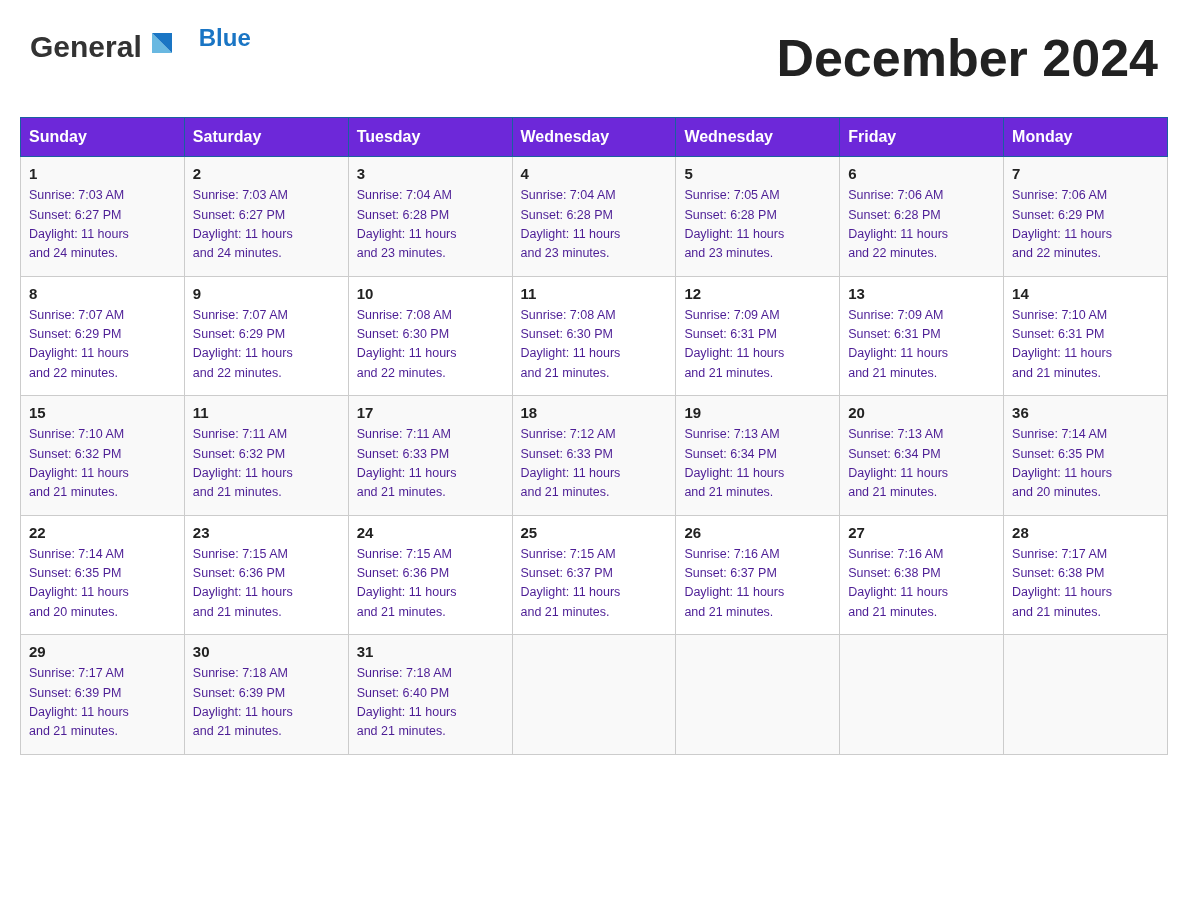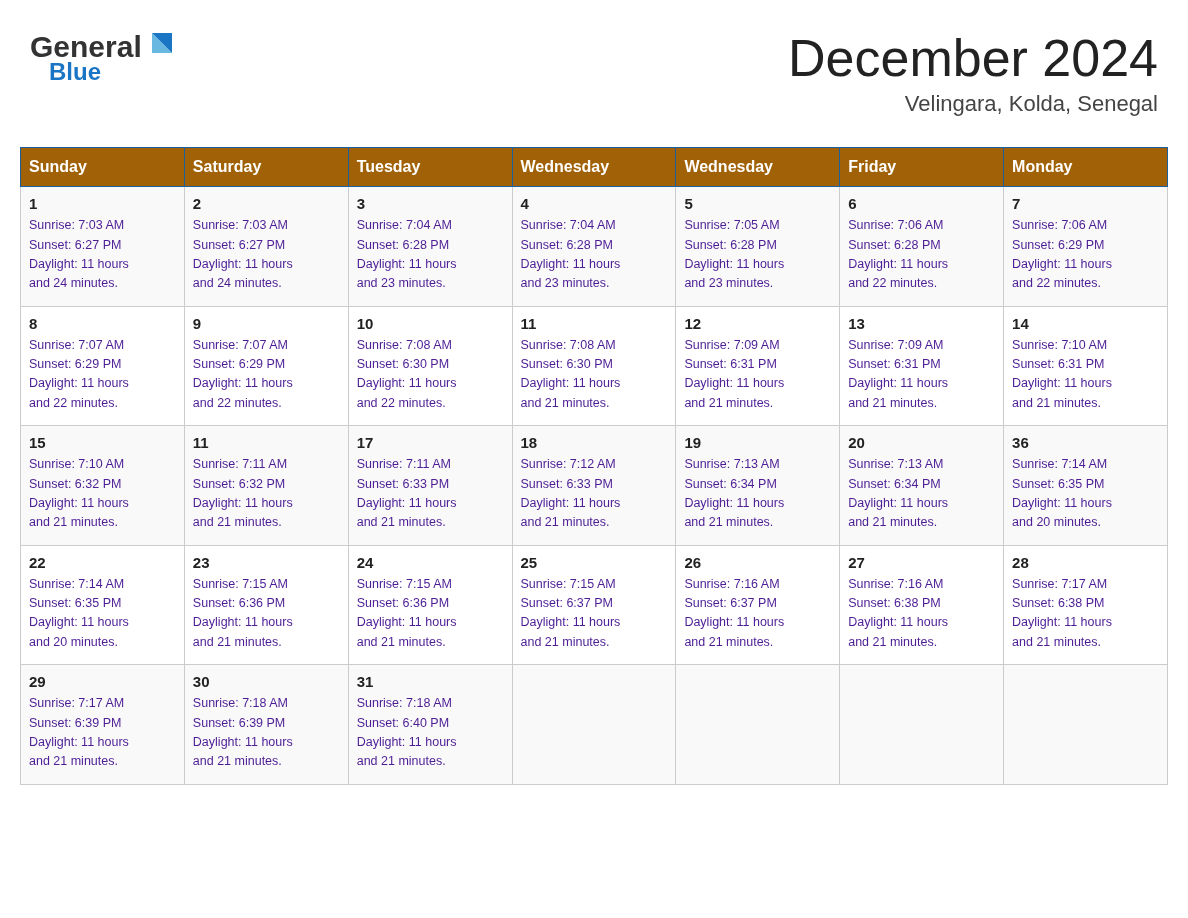--- a/index.html
+++ b/index.html
@@ -12,45 +12,44 @@
     }
     .header {
       display: flex;
       justify-content: space-between;
       align-items: flex-start;
       margin-bottom: 20px;
       padding: 10px 10px 10px 10px;
     }
     .logo {
       display: flex;
-      flex-direction: column;
       align-items: flex-start;
     }
     .title-block {
       text-align: right;
     }
     .month-title {
       font-size: 52px;
-      font-weight: normal;
+      font-weight: bold;
       color: #222;
       line-height: 1.1;
       text-align: right;
     }
     .location {
       font-size: 22px;
       color: #444;
       margin-top: 4px;
     }
     .calendar-table {
       width: 100%;
       border-collapse: collapse;
       table-layout: fixed;
     }
     .calendar-table th {
-      background: #a16207;
+      background: #6d28d9;
       color: #ffffff;
       font-size: 16px;
       font-weight: 600;
       padding: 10px 8px;
       text-align: left;
       border: 1px solid #1a5fa0;
     }
     .calendar-table td {
       vertical-align: top;
       padding: 8px 8px 12px 8px;
@@ -94,21 +93,20 @@
 
       <svg width="36" height="36" viewBox="0 0 36 36" style="margin-left:2px; margin-top:-4px;">
         <polygon points="8,6 28,6 28,26" fill="#1a75c4"></polygon>
         <polygon points="8,6 8,26 28,26" fill="#2a9ad4" opacity="0.7"></polygon>
       </svg>
     </div>
     <div style="font-size:24px; font-weight:bold; color:#1a75c4; margin-top:-6px; margin-left:19px;">Blue</div>
   </div>
   <div class="title-block">
     <div class="month-title">December 2024</div>
-    <div class="location">Velingara, Kolda, Senegal</div>
   </div>
 </div>
 
 <table class="calendar-table">
   <thead>
     <tr>
     <th>Sunday</th>
         <th>Saturday</th>
         <th>Tuesday</th>
         <th>Wednesday</th>

